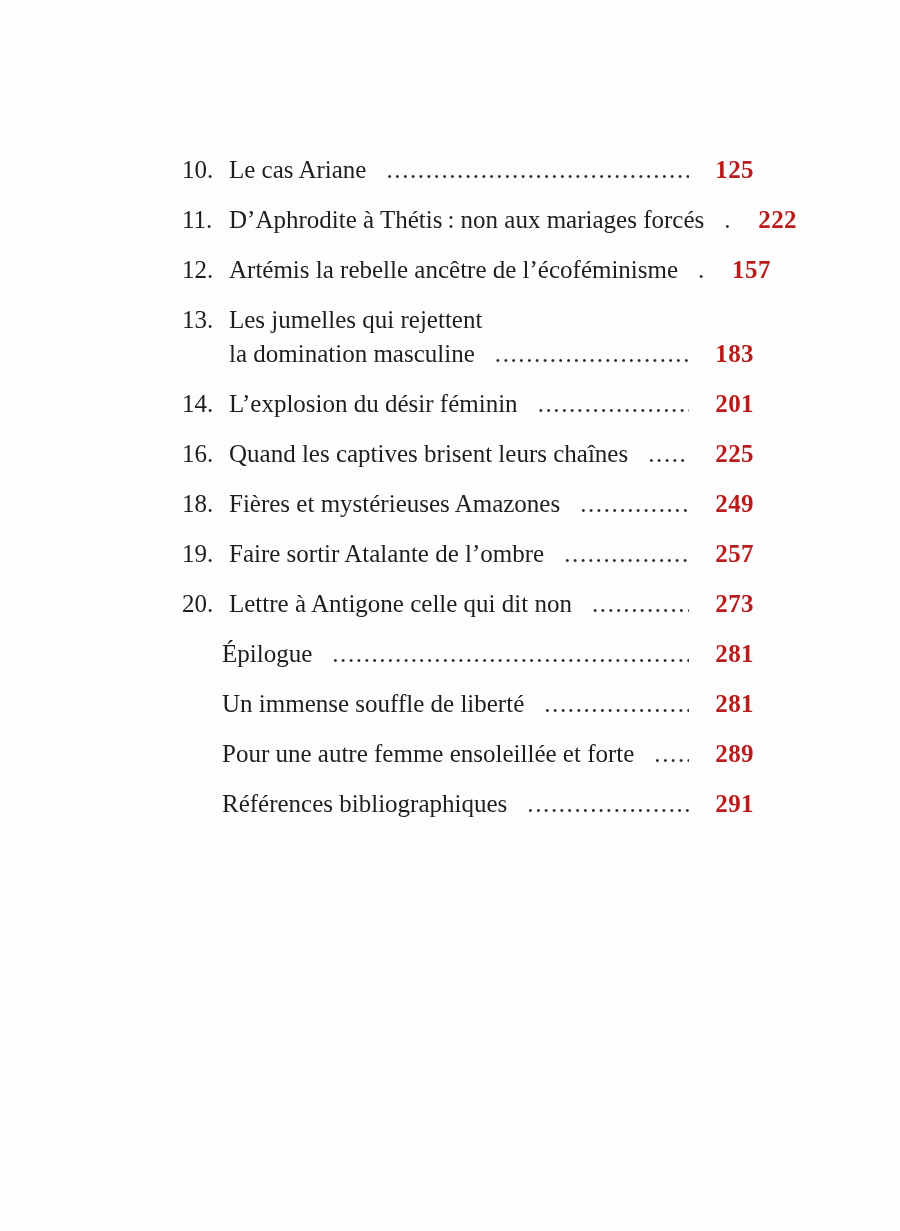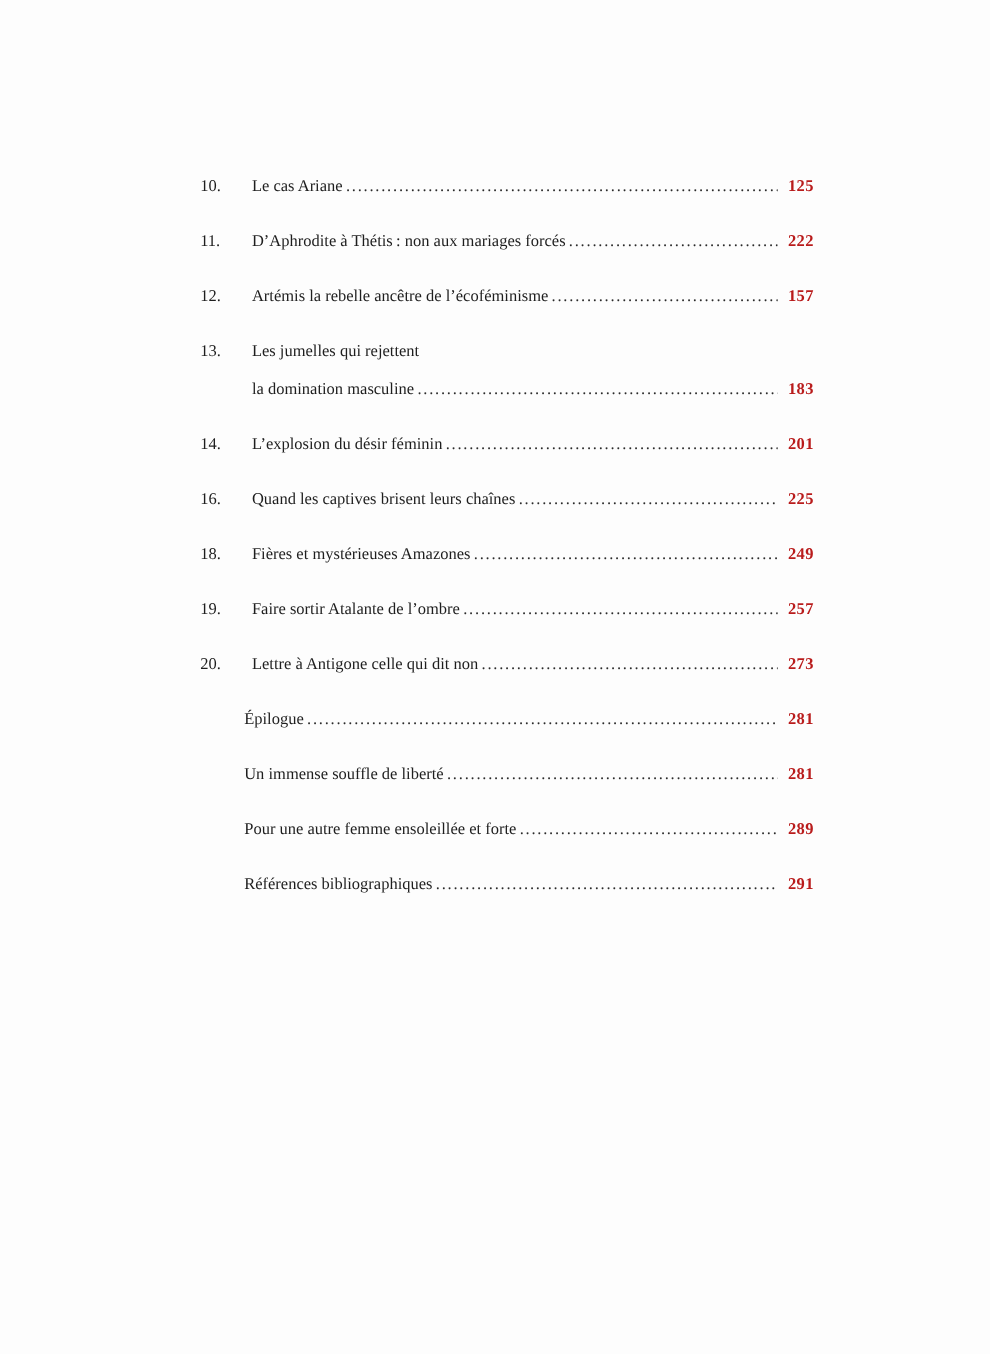--- a/index.html
+++ b/index.html
@@ -13,40 +13,41 @@
   }
   .page {
     position: absolute;
     inset: 0;
     background: #fdfdfd;
   }
   .toc {
     position: absolute;
     left: 182px;
     top: 153px;
-    right: 160px;
-    font-size: 15px;
+    right: 146px;
+    font-size: 25px;
   }
   .entry {
     display: flex;
     margin-bottom: 16px;
   }
   .num {
     flex: 0 0 47px;
     width: 47px;
     line-height: 34px;
   }
   .entry-body {
     flex: 1 1 auto;
     min-width: 0;
   }
   .line {
     display: flex;
     align-items: flex-start;
     line-height: 34px;
+    gap: 17px;
   }
   .title {
     flex: 0 0 auto;
     white-space: nowrap;
   }
   .dots {
     flex: 1 1 auto;
     min-width: 8px;
     overflow: hidden;
     white-space: nowrap;

